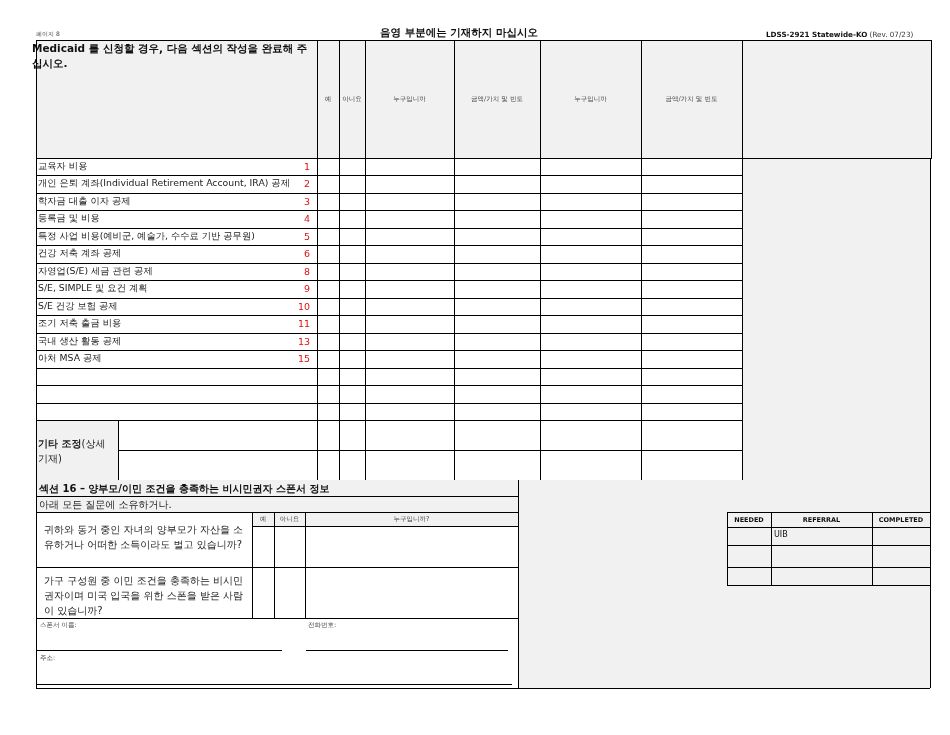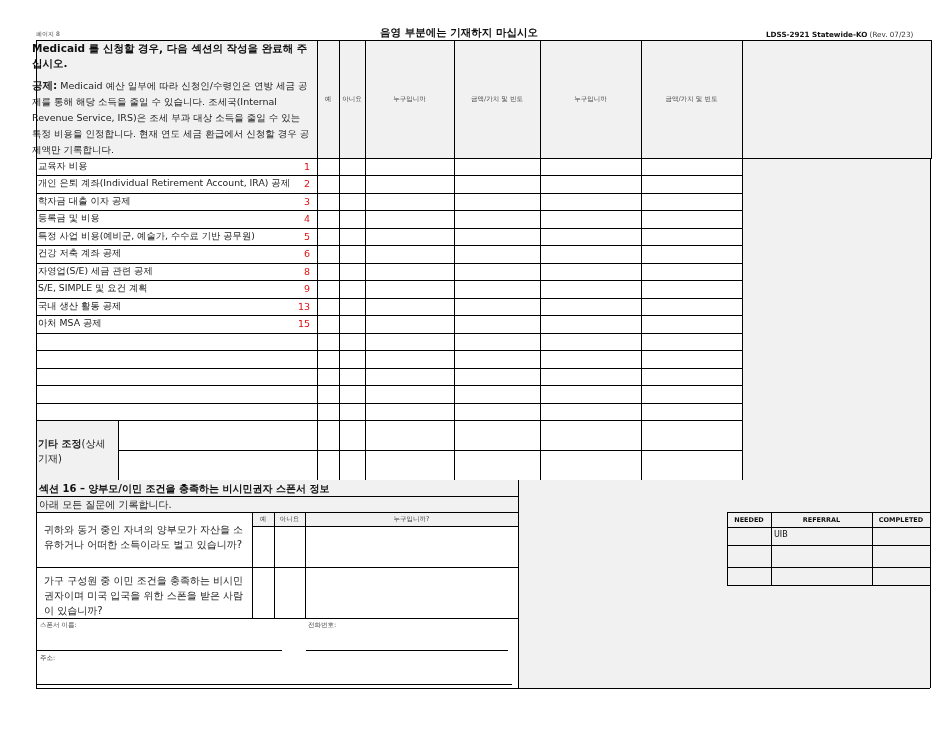--- a/index.html
+++ b/index.html
@@ -23,21 +23,20 @@
 <div class="abs" style="left:766px;top:30px;font-size:7.2px;white-space:nowrap;">
   <b>LDSS-2921 Statewide-KO</b><span style="color:#333"> (Rev. 07/23)</span>
 </div>
 
 <div class="abs gray" style="left:36px;top:40px;width:896px;height:118px;"></div>
 <div class="abs gray" style="left:742px;top:158px;width:188px;height:322px;"></div>
 <div class="abs gray" style="left:36px;top:420px;width:82px;height:60px;"></div>
 
 <div class="abs" style="left:32px;top:41px;width:278px;">
   <div style="font-size:10.5px;font-weight:bold;line-height:15px;">Medicaid 를 신청할 경우, 다음 섹션의 작성을 완료해 주십시오.</div>
-  <div style="font-size:9.5px;line-height:16px;margin-top:6px;color:#222;"><b style="font-size:10.5px;">공제:</b><span> Medicaid 예산 일부에 따라 신청인/수령인은 연방 세금 공제를 통해 해당 소득을 줄일 수 있습니다. 조세국(Internal Revenue Service, IRS)은 조세 부과 대상 소득을 줄일 수 있는 특정 비용을 인정합니다. 현재 연도 세금 환급에서 신청할 경우 공제액만 기록합니다.</span></div>
 </div>
 
 <div class="abs hdr-cell tiny" style="left:317px;top:40px;width:22px;height:118px;">예</div>
 <div class="abs hdr-cell tiny" style="left:339px;top:40px;width:26px;height:118px;">아니요</div>
 <div class="abs hdr-cell tiny" style="left:365px;top:40px;width:89px;height:118px;">누구입니까</div>
 <div class="abs hdr-cell tiny" style="left:454px;top:40px;width:86px;height:118px;">금액/가치 및 빈도</div>
 <div class="abs hdr-cell tiny" style="left:540px;top:40px;width:101px;height:118px;">누구입니까</div>
 <div class="abs hdr-cell tiny" style="left:641px;top:40px;width:101px;height:118px;">금액/가치 및 빈도</div>
 
 <div id="ded-rows">
@@ -173,20 +172,28 @@
     </div>
   <div style="position: relative; height: 17.47px;">
       <span class="lbl" style="position:absolute;left:0;top:2px;">자영업(S/E) 세금 관련 공제</span>
       <span class="num" style="position:absolute;right:2px;top:3px;">8</span>
     </div>
   <div style="position: relative; height: 17.47px;">
       <span class="lbl" style="position:absolute;left:0;top:2px;">S/E, SIMPLE 및 요건 계획</span>
       <span class="num" style="position:absolute;right:2px;top:3px;">9</span>
     </div>
   <div style="position: relative; height: 17.47px;">
+      <span class="lbl" style="position:absolute;left:0;top:2px;">S/E 건강 보험 공제</span>
+      <span class="num" style="position:absolute;right:2px;top:3px;">10</span>
+    </div>
+  <div style="position: relative; height: 17.47px;">
+      <span class="lbl" style="position:absolute;left:0;top:2px;">조기 저축 출금 비용</span>
+      <span class="num" style="position:absolute;right:2px;top:3px;">11</span>
+    </div>
+  <div style="position: relative; height: 17.47px;">
       <span class="lbl" style="position:absolute;left:0;top:2px;">국내 생산 활동 공제</span>
       <span class="num" style="position:absolute;right:2px;top:3px;">13</span>
     </div>
   <div style="position: relative; height: 17.47px;">
       <span class="lbl" style="position:absolute;left:0;top:2px;">아처 MSA 공제</span>
       <span class="num" style="position:absolute;right:2px;top:3px;">15</span>
     </div>
 </div>
 
 <div class="abs" style="left:38px;top:436px;width:78px;font-size:10px;line-height:15px;color:#222;"><b>기타 조정</b><span>(상세 기재)</span></div>
@@ -223,21 +230,21 @@
     <div class="hl" style="left: 36px; top: 403px; width: 706px;"></div>
     <div class="hl" style="left: 36px; top: 420px; width: 706px;"></div>
   </div>
 <div class="hl" style="left:36px;top:420px;width:706px;"></div>
 <div class="hl" style="left:118px;top:450px;width:624px;"></div>
 <div class="hl" style="left:36px;top:480px;width:894px;"></div>
 
 <div class="abs gray" style="left:36px;top:480px;width:482px;height:47px;"></div>
 <div class="abs gray" style="left:518px;top:480px;width:412px;height:208px;"></div>
 <div class="abs" style="left:39px;top:482px;font-size:10px;font-weight:bold;white-space:nowrap;">섹션 16 – 양부모/이민 조건을 충족하는 비시민권자 스폰서 정보</div>
-<div class="abs" style="left:39px;top:498px;font-size:10px;color:#222;">아래 모든 질문에 기록합니다.</div>
+<div class="abs" style="left:39px;top:498px;font-size:10px;color:#222;">아래 모든 질문에 소유하거나.</div>
 <div class="hl" style="left:36px;top:496px;width:482px;"></div>
 <div class="hl" style="left:36px;top:512px;width:482px;"></div>
 <div class="abs gray" style="left:36px;top:513px;width:216px;height:14px;background:#fff;"></div>
 <div class="abs hdr-cell tiny" style="left:252px;top:512px;width:22px;height:14px;">예</div>
 <div class="abs hdr-cell tiny" style="left:274px;top:512px;width:31px;height:14px;">아니요</div>
 <div class="abs hdr-cell tiny" style="left:305px;top:512px;width:213px;height:14px;">누구입니까?</div>
 <div class="abs" style="left:36px;top:527px;width:482px;height:161px;background:#fff;"></div>
 <div class="abs" style="left:44px;top:522px;width:208px;font-size:10px;line-height:15px;color:#222;">귀하와 동거 중인 자녀의 양부모가 자산을 소유하거나 어떠한 소득이라도 벌고 있습니까?</div>
 <div class="abs" style="left:44px;top:573px;width:208px;font-size:10px;line-height:15px;color:#222;">가구 구성원 중 이민 조건을 충족하는 비시민권자이며 미국 입국을 위한 스폰을 받은 사람이 있습니까?</div>
 <div class="abs" style="left:253px;top:527px;width:21px;height:40px;"></div>

